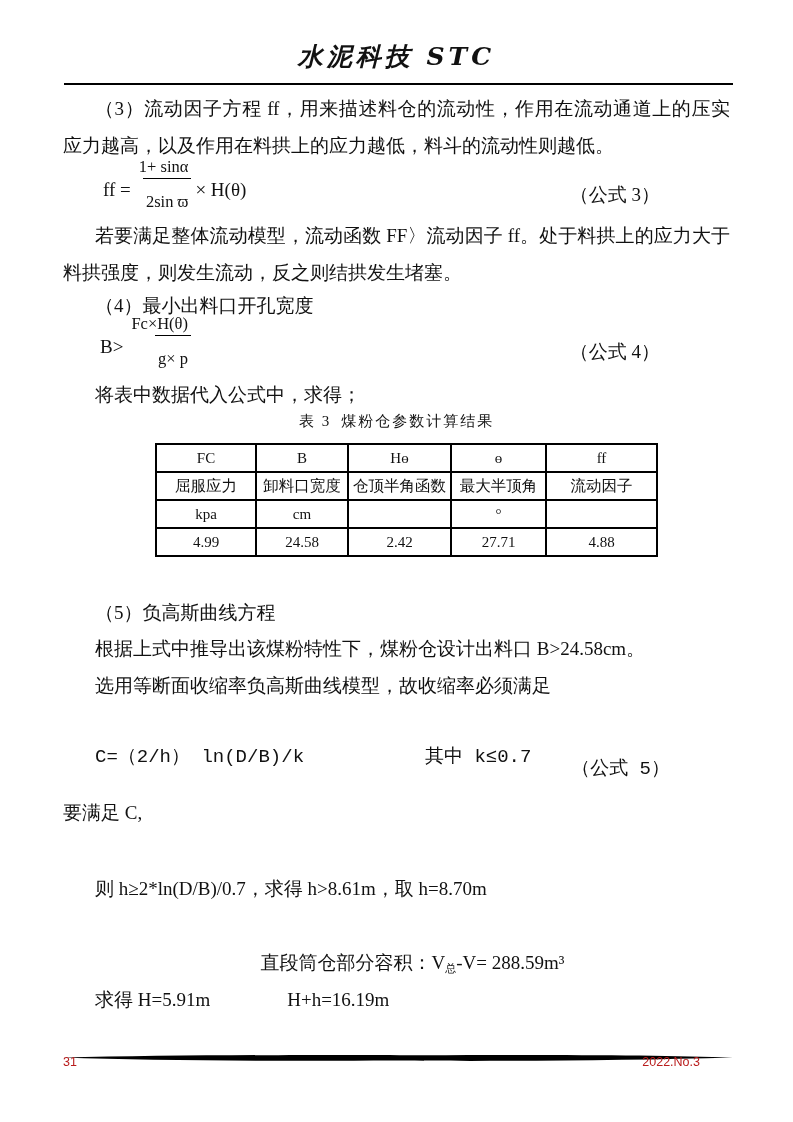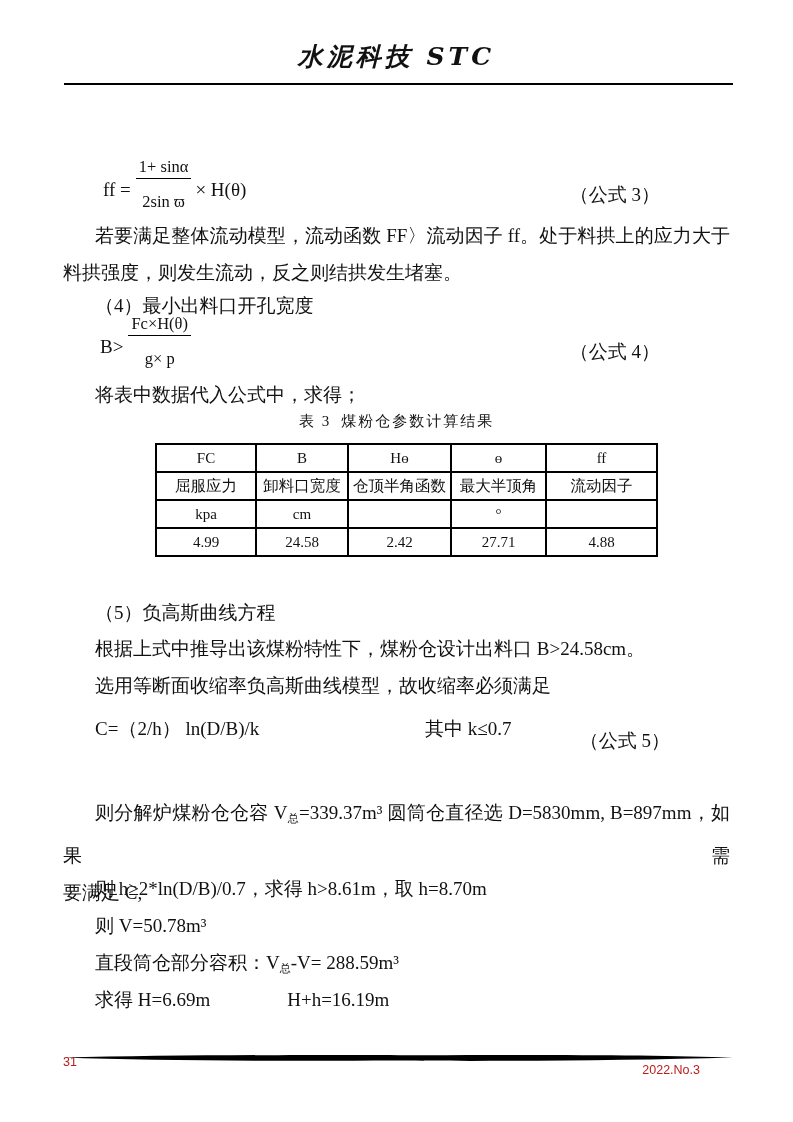--- a/index.html
+++ b/index.html
@@ -18,21 +18,21 @@
   .jlast{text-align:justify;text-align-last:justify;}
   .journal-title{
     top:40px;text-align:center;
     font-family:"DejaVu Serif","Liberation Serif",serif;
     font-style:italic;font-weight:bold;
     font-size:25px;letter-spacing:4px;
   }
   .header-rule{top:83px;left:64px;width:669px;border-top:2px solid #000;}
   
   .formula-row{display:flex;align-items:center;}
-  .frac{display:inline-flex;flex-direction:column;text-align:center;font-size:16.5px;line-height:1.3;vertical-align:middle;}
+  .frac{display:inline-flex;flex-direction:column;text-align:center;font-size:16.5px;line-height:1.3;vertical-align:middle;align-items:flex-end;}
   .frac .den{border-top:1.5px solid #000;padding:12px 3px;}
   .frac .num{padding:0 3px;}
   .f-lhs{font-size:19px;margin-right:5px;}
   .f-tail{font-size:19px;margin-left:4px;}
   .f-label{font-size:19px;margin-left:auto;margin-right:70px;transform:translateY(5px);}
   .f-expr{font-size:19px;margin-left:32px;}
   .abs-label{position:absolute;font-size:19px;}
   
   .tbl-caption{top:412px;text-align:center;font-size:15px;letter-spacing:2px;}
   .tbl-caption .cap-label{margin-right:10px;}
@@ -45,31 +45,35 @@
     border:2px solid #000;
     text-align:center;vertical-align:middle;
     height:26px;padding:0;
     font-size:15px;line-height:1.1;
   }
   table.data tr.cn td{font-size:15.5px;}
   .sub{font-size:11px;vertical-align:-3px;}
   
   .footer-rule{top:1048px;}
   .footer-text{top:1055px;font-family:"Liberation Sans","DejaVu Sans",sans-serif;font-size:12.5px;color:#b91c1c;}
-  .footer-issue{position:absolute;right:30px;top:8px;}
+  .footer-issue{position:absolute;right:30px;top:0;}
   .gap-left{margin-left:77px;}
 </style>
 </head>
 <body>
 
 <div class="page">
 
   <div class="abs journal-title">水泥科技 STC</div>
   <div class="abs header-rule"></div>
 
+  <div class="abs body-text" style="top:90px;">
+    <div class="indent jlast">（3）流动因子方程 ff，用来描述料仓的流动性，作用在流动通道上的压实</div>
+    <div>应力越高，以及作用在料拱上的应力越低，料斗的流动性则越低。</div>
+  </div>
 
   <div class="abs formula-row" style="top:163px;height:54px;">
     <span class="f-lhs" style="margin-left:40px;">ff =</span>
     <span class="frac">
       <span class="num">1+ sinα</span>
       <span class="den">2sin ϖ</span>
     </span>
     <span class="f-tail">× H(θ)</span>
     <span class="f-label">（公式 3）</span>
   </div>
@@ -135,40 +139,38 @@
       </tr>
     </tbody>
   </table>
 
   <div class="abs body-text indent" style="top:594px;">（5）负高斯曲线方程</div>
 
   <div class="abs body-text indent" style="top:630px;">根据上式中推导出该煤粉特性下，煤粉仓设计出料口 B&gt;24.58cm。</div>
 
   <div class="abs body-text indent" style="top:667px;">选用等断面收缩率负高斯曲线模型，故收缩率必须满足</div>
 
-  <div class="abs body-text" style="top:710px;height:44px;">
+  <div class="abs body-text" style="top:739px;height:44px;font-family:Liberation Mono, monospace;">
     <span class="f-expr">C=（2/h） ln(D/B)/k</span>
     <span class="abs-label" style="left:362px;top:0;">其中 k≤0.7</span>
     <span class="abs-label" style="right:60px;top:12px;">（公式 5）</span>
   </div>
 
 
   <div class="abs body-text" style="top:794px;">
-    <div class="indent jlast"><span>则分解炉煤粉仓仓容 V</span><span class="sub">总</span><span>=339.37m³ 圆筒仓直径选 D=5830mm, B=897mm，如果需</span></div>
     <div>要满足 C,</div>
   </div>
 
   <div class="abs body-text indent" style="top:870px;">则 h≥2*ln(D/B)/0.7，求得 h&gt;8.61m，取 h=8.70m</div>
 
-  <div class="abs body-text indent" style="top:907px;">则 V=50.78m³</div>
 
-  <div class="abs body-text indent" style="top:944px;"><span>直段筒仓部分容积：V</span><span class="sub">总</span><span>-V= 288.59m³</span></div>
+  <div class="abs body-text indent" style="top:944px;text-align:center;"><span>直段筒仓部分容积：V</span><span class="sub">总</span><span>-V= 288.59m³</span></div>
 
   <div class="abs body-text indent" style="top:981px;">
-    <span>求得 H=6.69m</span><span class="gap-left">H+h=16.19m</span>
+    <span>求得 H=5.91m</span><span class="gap-left">H+h=16.19m</span>
   </div>
 
   <div class="abs footer-rule">
     <svg width="670" height="8" viewBox="0 0 670 8">
       <path d="M0 3.5 C 120 0.8, 300 0.5, 360 1.2 C 500 0.6, 600 1.2, 670 3.5 C 560 6.8, 420 7.4, 330 6.6 C 200 7.2, 90 6.4, 0 3.5 Z" fill="#000"></path>
     </svg>
   </div>
   <div class="abs footer-text">
     <span>31</span>
     <span class="footer-issue">2022.No.3</span>

